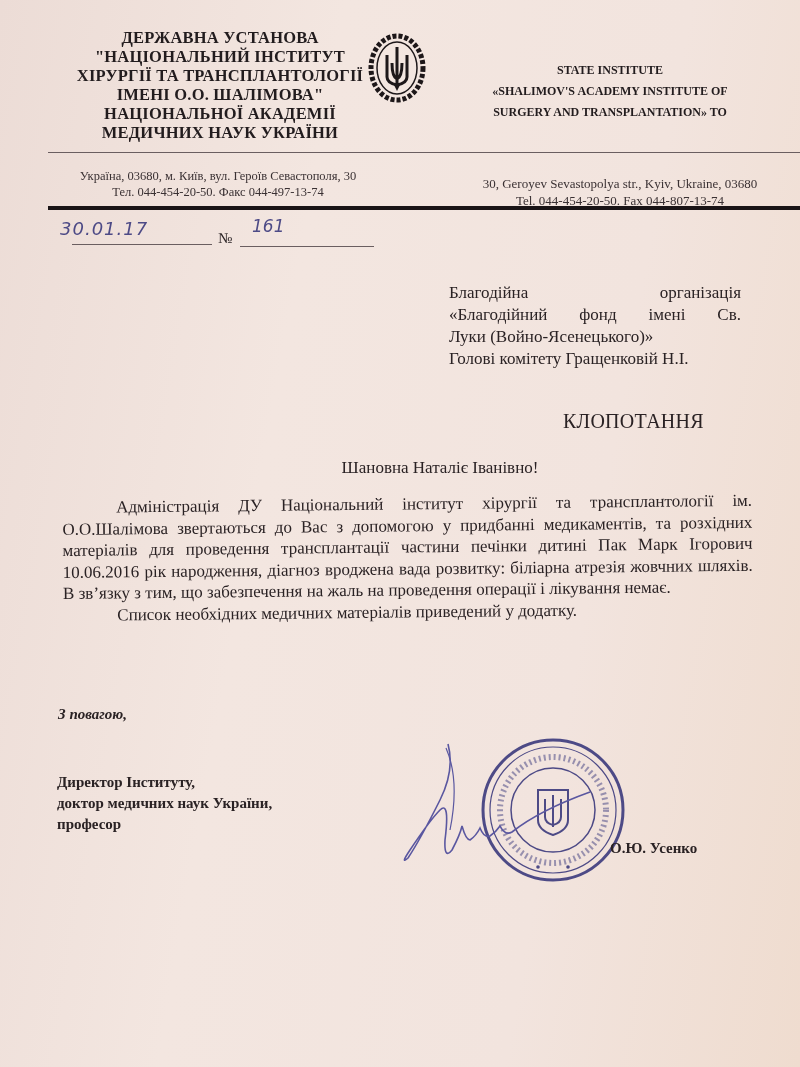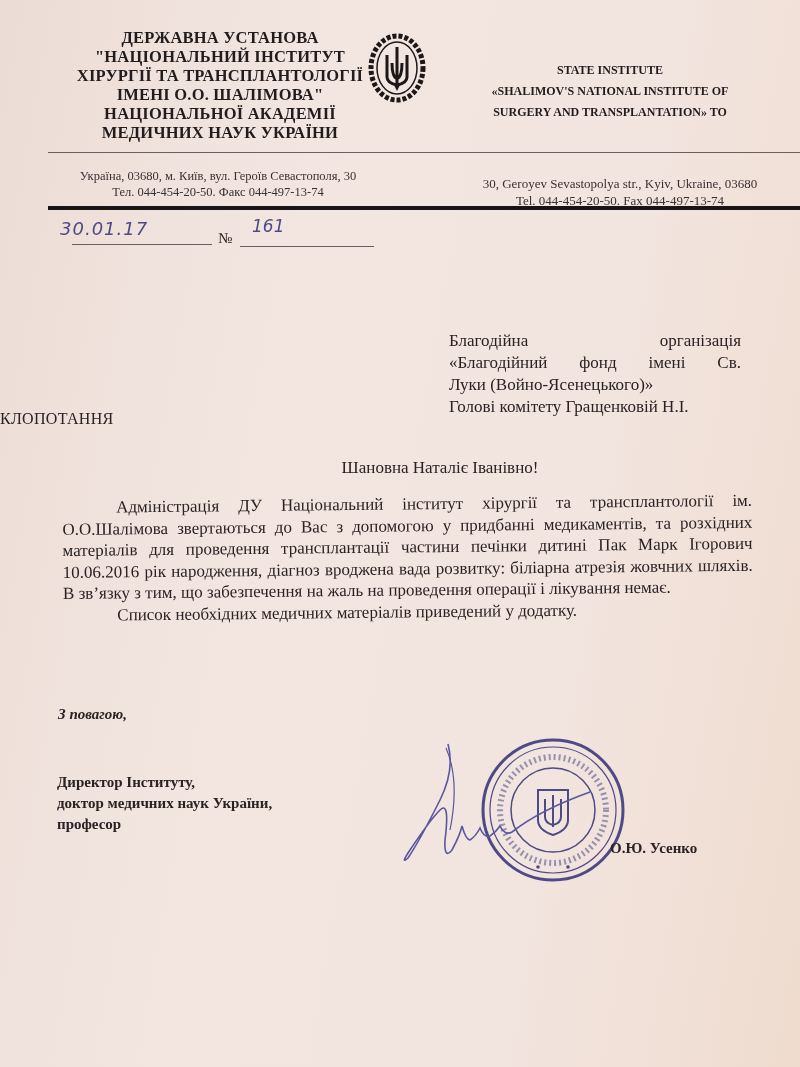--- a/index.html
+++ b/index.html
@@ -12,23 +12,23 @@
   .emblem{left:368px;top:33px;width:58px;height:70px;}
   .thin-line{left:48px;top:152px;width:752px;height:1px;background:#6a5e60;}
   .addr-ua{left:58px;top:168px;width:320px;text-align:center;font-size:12.5px;line-height:16px;color:#3a3133;}
   .addr-en{left:440px;top:175px;width:360px;text-align:center;font-size:13px;line-height:17px;color:#3a3133;}
   .thick-line{left:48px;top:206px;width:752px;height:4px;background:#1a1416;}
   .date-hand{left:60px;top:218px;font-family:"DejaVu Sans",sans-serif;font-style:italic;font-size:18px;color:#4d4a86;letter-spacing:1px;}
   .date-line{left:72px;top:244px;width:140px;height:1px;background:#6a5e60;}
   .num-label{left:218px;top:230px;font-size:15px;}
   .num-hand{left:252px;top:216px;font-family:"DejaVu Sans",sans-serif;font-style:italic;font-size:17px;color:#4d4a86;}
   .num-line{left:240px;top:246px;width:134px;height:1px;background:#6a5e60;}
-  .addressee{left:449px;top:282px;width:292px;font-size:17px;line-height:22px;color:#2a2224;margin-top:48px;}
+  .addressee{left:449px;top:282px;width:292px;font-size:17px;line-height:22px;color:#2a2224;}
   .addressee .justify{text-align:justify;text-align-last:justify;}
-  .title{left:0;top:410px;width:704px;text-align:left;font-size:16px;letter-spacing:0.3px;}
+  .title{left:0;top:410px;width:704px;text-align:right;font-size:20px;letter-spacing:0.3px;}
   .salutation{left:0;top:458px;width:800px;text-align:center;font-size:17px;padding-left:40px;}
   .body-text{left:62px;top:497px;width:690px;font-size:17px;line-height:21.5px;text-align:justify;transform:rotate(-0.6deg);transform-origin:left top;}
   .body-text p{margin:0;text-indent:54px;}
   .regards{left:58px;top:706px;font-style:italic;font-weight:bold;font-size:15px;}
   .sign-block{left:57px;top:772px;font-weight:bold;font-size:15px;line-height:21px;}
   .signer{left:610px;top:840px;font-weight:bold;font-size:15px;}
   .seal{left:478px;top:735px;width:150px;height:150px;}
   .signature{left:400px;top:740px;width:200px;height:130px;}
 </style>
 </head>
@@ -47,33 +47,33 @@
   <svg width="58" height="70" viewBox="0 0 58 70">
     <ellipse cx="29" cy="35" rx="26" ry="32" fill="none" stroke="#1d1719" stroke-width="5" stroke-dasharray="4 2"></ellipse>
     <ellipse cx="29" cy="35" rx="20" ry="26" fill="none" stroke="#1d1719" stroke-width="1.5"></ellipse>
     <path d="M29 14 L29 52 M19 22 L19 44 Q19 50 29 52 Q39 50 39 44 L39 22 M24 30 Q24 44 29 46 Q34 44 34 30" fill="none" stroke="#1d1719" stroke-width="3"></path>
     <path d="M26 52 L29 58 L32 52 Z" fill="#1d1719"></path>
   </svg>
 </div>
 
 <div class="abs hdr-en">
   <div>STATE INSTITUTE</div>
-  <div>«SHALIMOV'S NATIONAL INSTITUTE  OF</div>
+  <div>«SHALIMOV'S ACADEMY INSTITUTE  OF</div>
   <div>SURGERY AND TRANSPLANTATION» TO</div>
 </div>
 
 <div class="abs thin-line"></div>
 
 <div class="abs addr-ua">
   <div>Україна, 03680, м. Київ, вул. Героїв Севастополя, 30</div>
   <div>Тел. 044-454-20-50. Факс 044-497-13-74</div>
 </div>
 <div class="abs addr-en">
   <div>30, Geroyev Sevastopolya str., Kyiv, Ukraine, 03680</div>
-  <div>Tel. 044-454-20-50. Fax 044-497-13-74</div>
+  <div>Tel. 044-454-20-50. Fax 044-807-13-74</div>
 </div>
 
 <div class="abs thick-line"></div>
 
 <div class="abs date-hand">30.01.17</div>
 <div class="abs date-line"></div>
 <div class="abs num-label">№</div>
 <div class="abs num-hand">161</div>
 <div class="abs num-line"></div>
 

